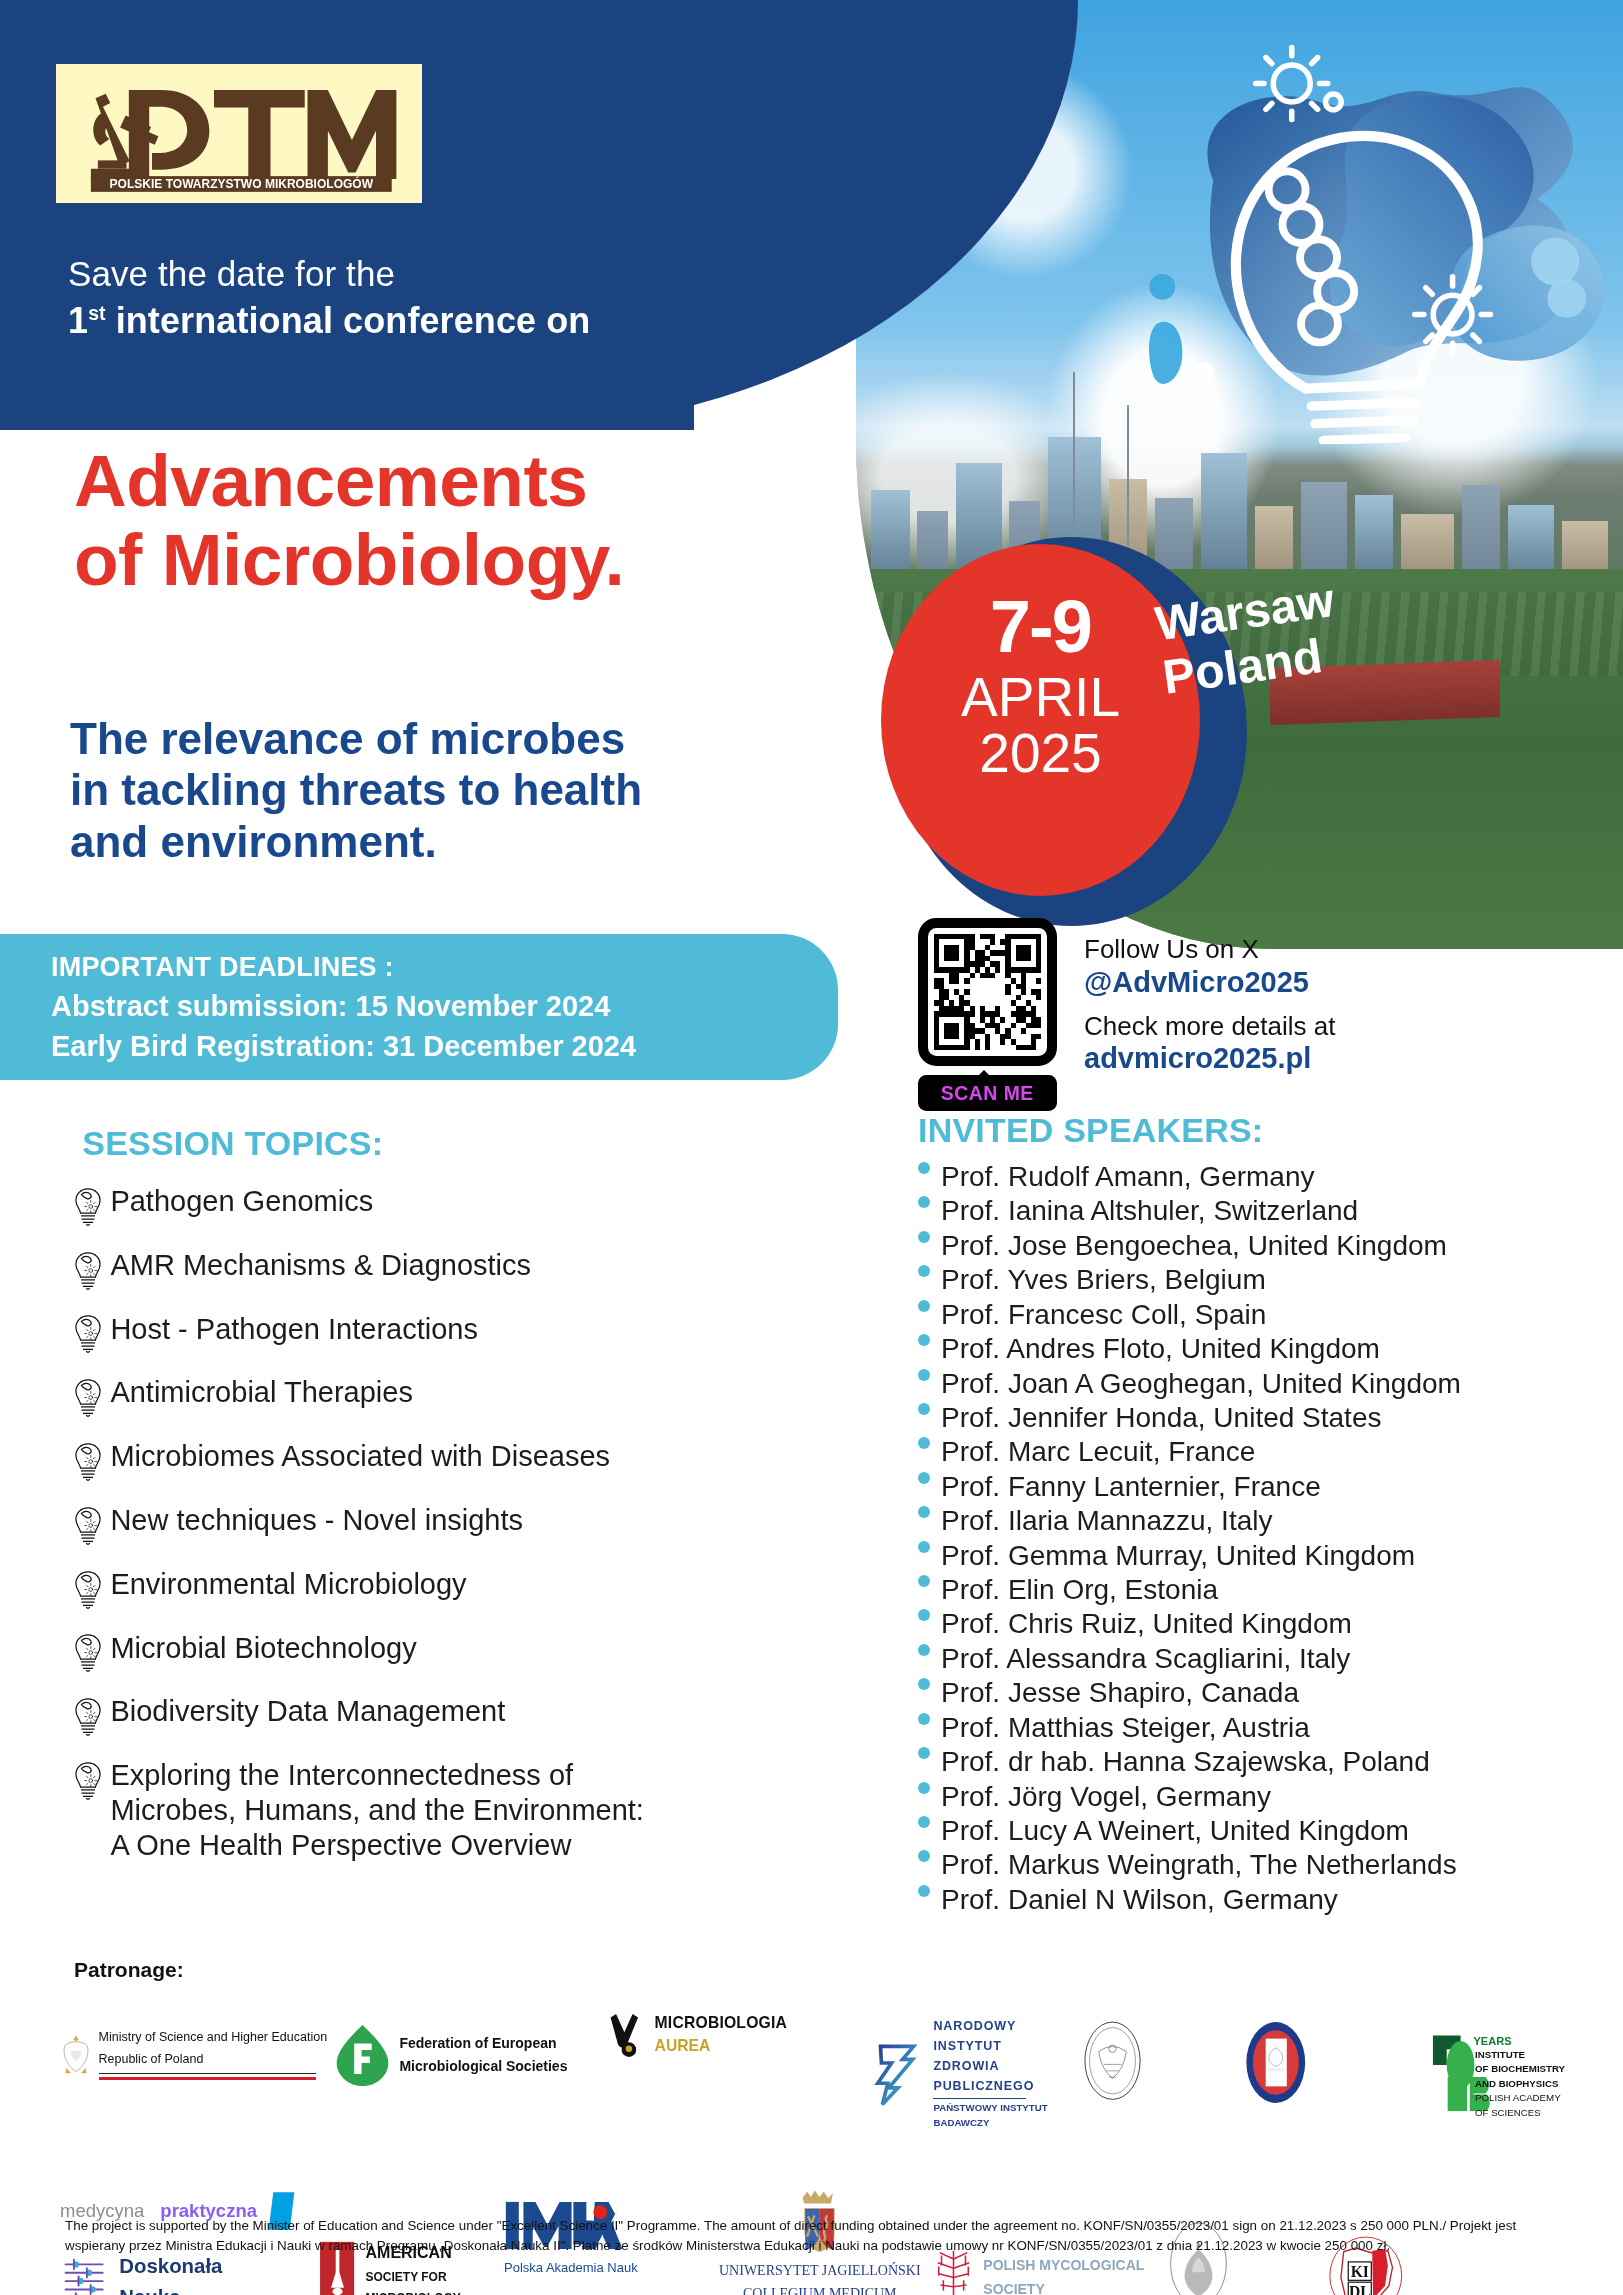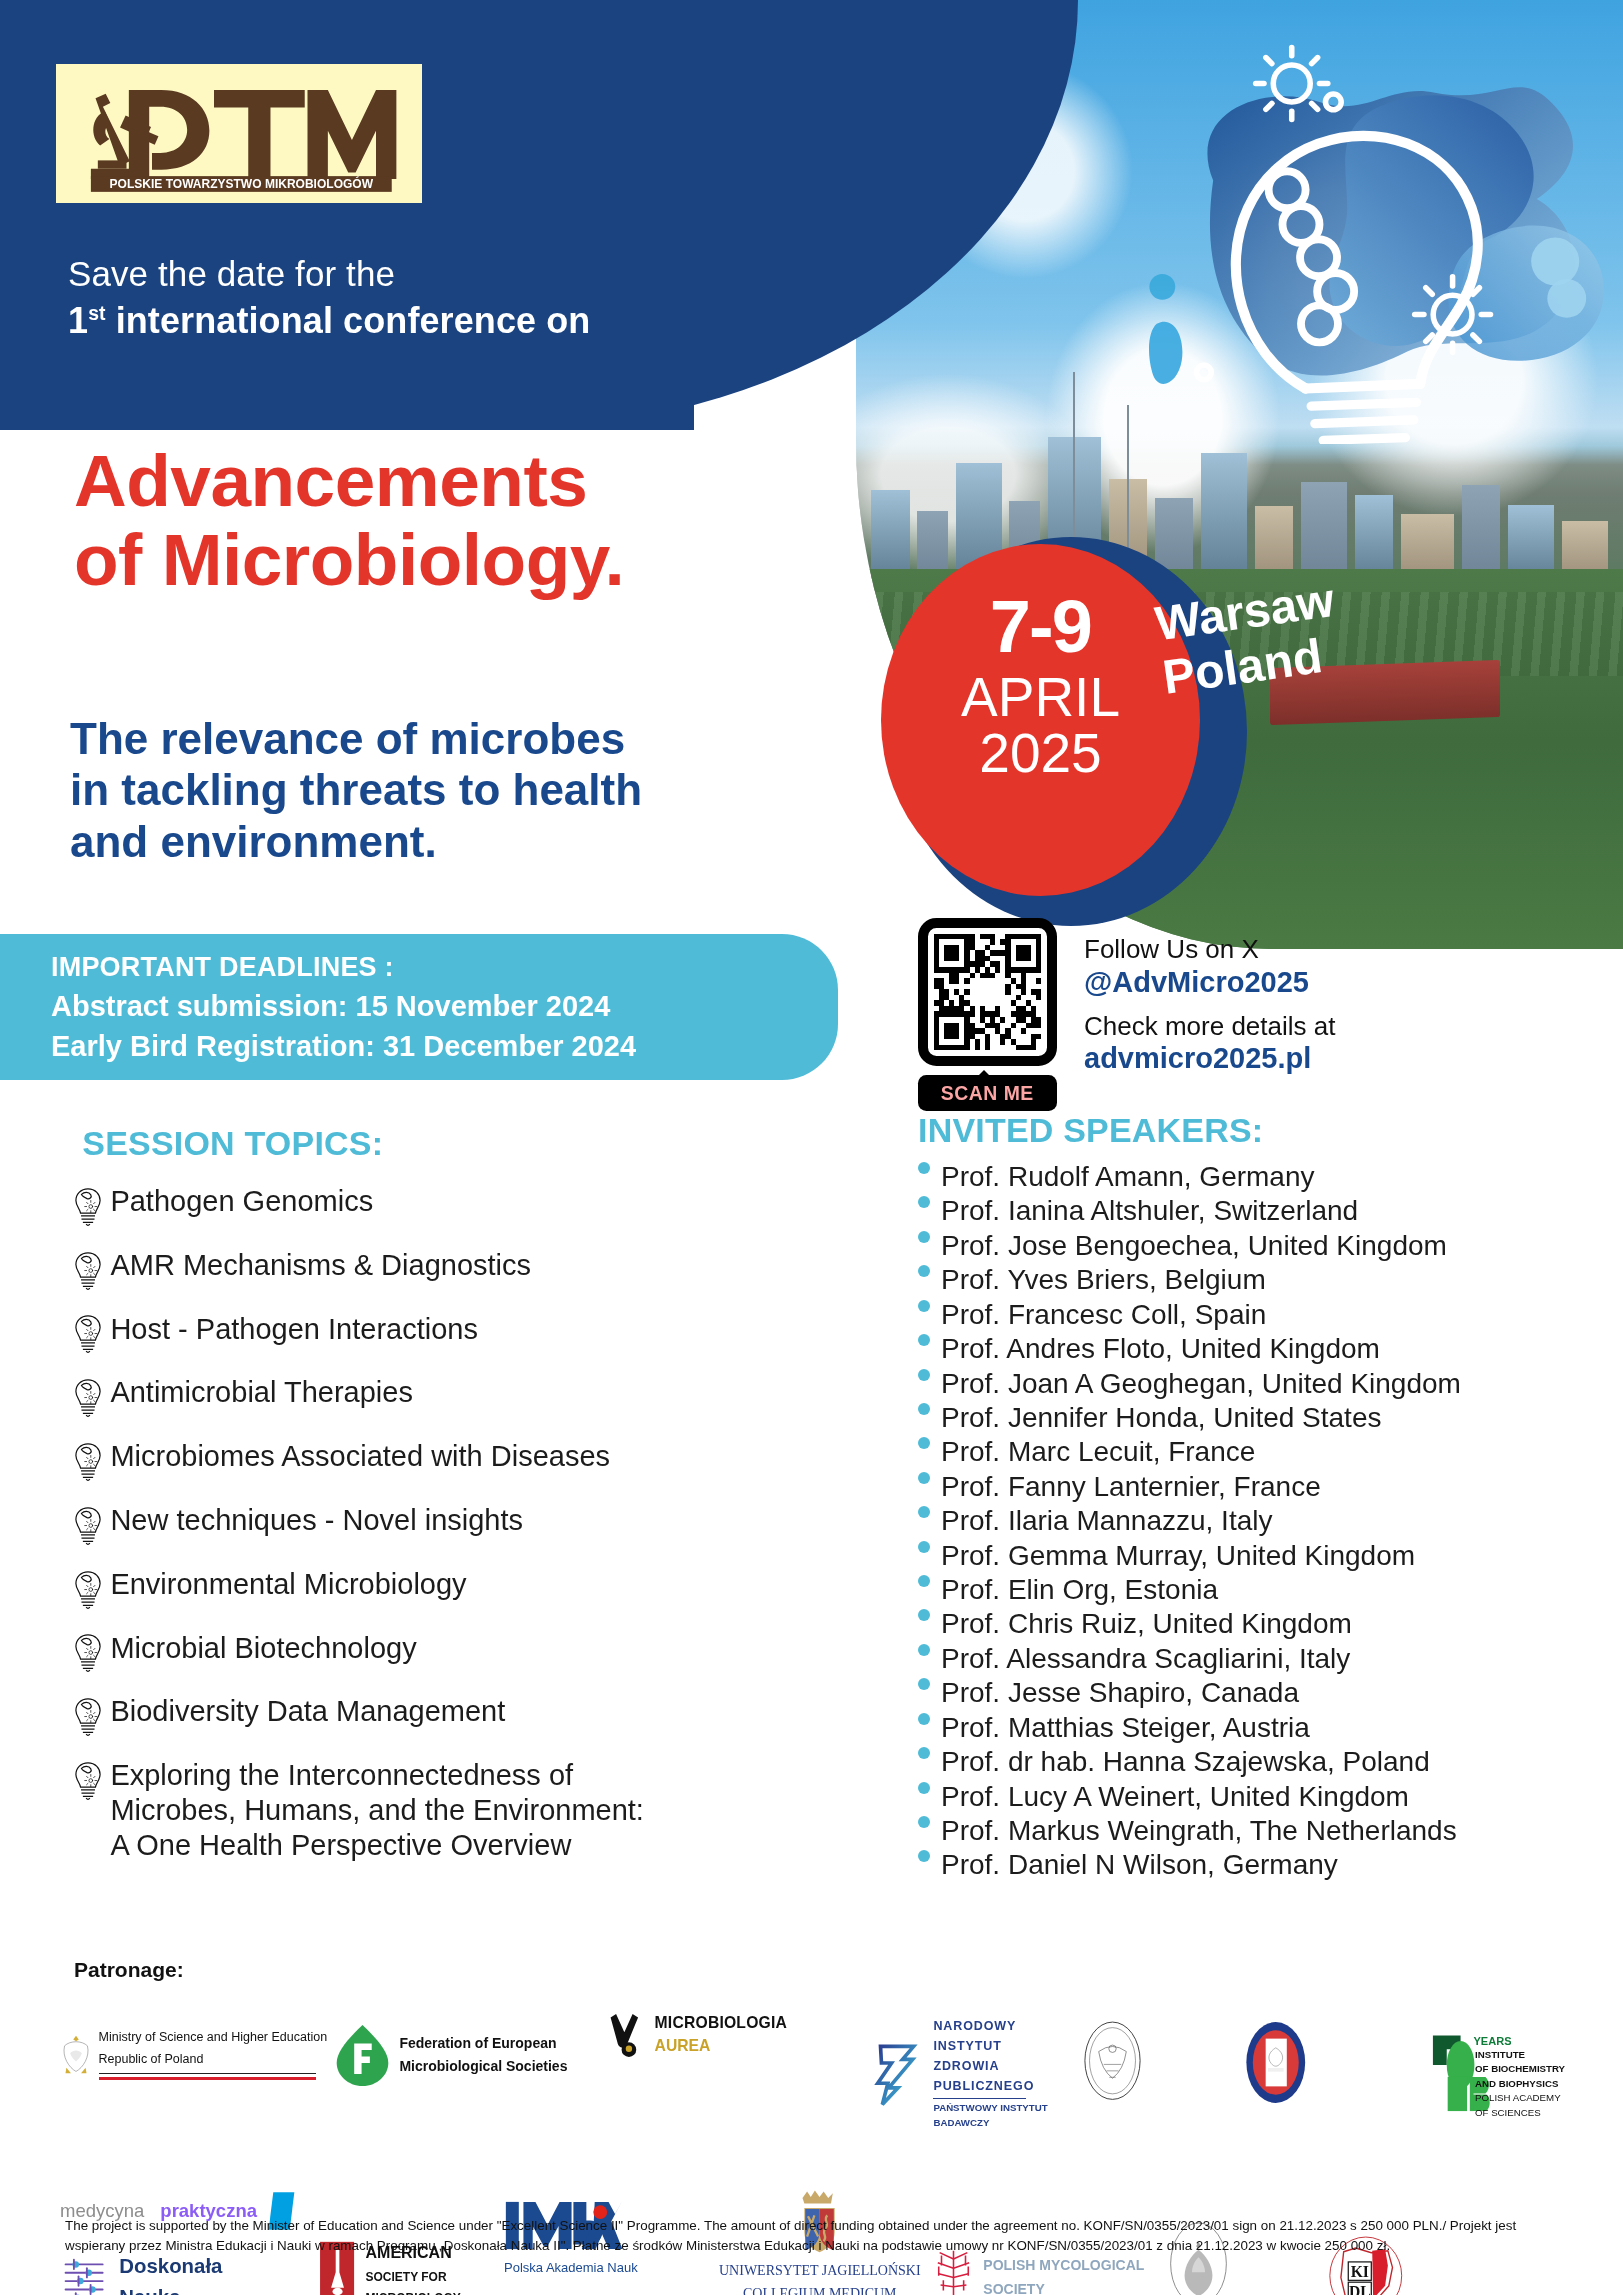--- a/index.html
+++ b/index.html
@@ -100,21 +100,21 @@
 
   
   #qr-block{ position:absolute; left:918px; top:918px; width:625px; height:176px; display:flex; }
   .qr-phone{
     width:139px; height:148px; border:10.2px solid #000; border-radius:18.5px;
     background:#fff; position:relative; padding:5.6px;
   }
   .qr-grid{ width:100%; height:100%; display:grid; grid-template-columns:repeat(21,1fr); grid-template-rows:repeat(21,1fr); }
   .qr-grid i{ background:#000; }
   .scanme{
-    position:absolute; left:-10.2px; top:147px; width:139px; height:36px; background:#000; color:#fca5a5;
+    position:absolute; left:-10.2px; top:147px; width:139px; height:36px; background:#000; color:#d946ef;
     border-radius:8.3px; font-size:19.4px; font-weight:700; display:flex; align-items:center; justify-content:center;
     letter-spacing:0.5px;
   }
   .scanme:before{ content:""; position:absolute; top:-12px; left:59px; border:7px solid transparent; border-bottom-color:#000; }
   .qr-text{ margin-left:27px; padding-top:15.7px; }
   .qr-text .l1{ font-size:26px; color:#111; }
   .qr-text .l2{ font-size:29px; color:#19498C; font-weight:700; margin-top:0.9px; }
   .qr-text .l3{ font-size:26px; color:#111; margin-top:12px; }
   .qr-text .l4{ font-size:29px; color:#19498C; font-weight:700; margin-top:0.9px; }
 
@@ -1011,20 +1011,24 @@
       <div class="spk">
         <span class="dot"></span>
         <span class="nm">Prof. Matthias Steiger, Austria</span>
       </div>
       <div class="spk">
         <span class="dot"></span>
         <span class="nm">Prof. dr hab. Hanna Szajewska, Poland</span>
       </div>
       <div class="spk">
         <span class="dot"></span>
+        <span class="nm">Prof. Jörg Vogel, Germany</span>
+      </div>
+      <div class="spk">
+        <span class="dot"></span>
         <span class="nm">Prof. Lucy A Weinert, United Kingdom</span>
       </div>
       <div class="spk">
         <span class="dot"></span>
         <span class="nm">Prof. Markus Weingrath, The Netherlands</span>
       </div>
       <div class="spk">
         <span class="dot"></span>
         <span class="nm">Prof. Daniel N Wilson, Germany</span>
       </div>

